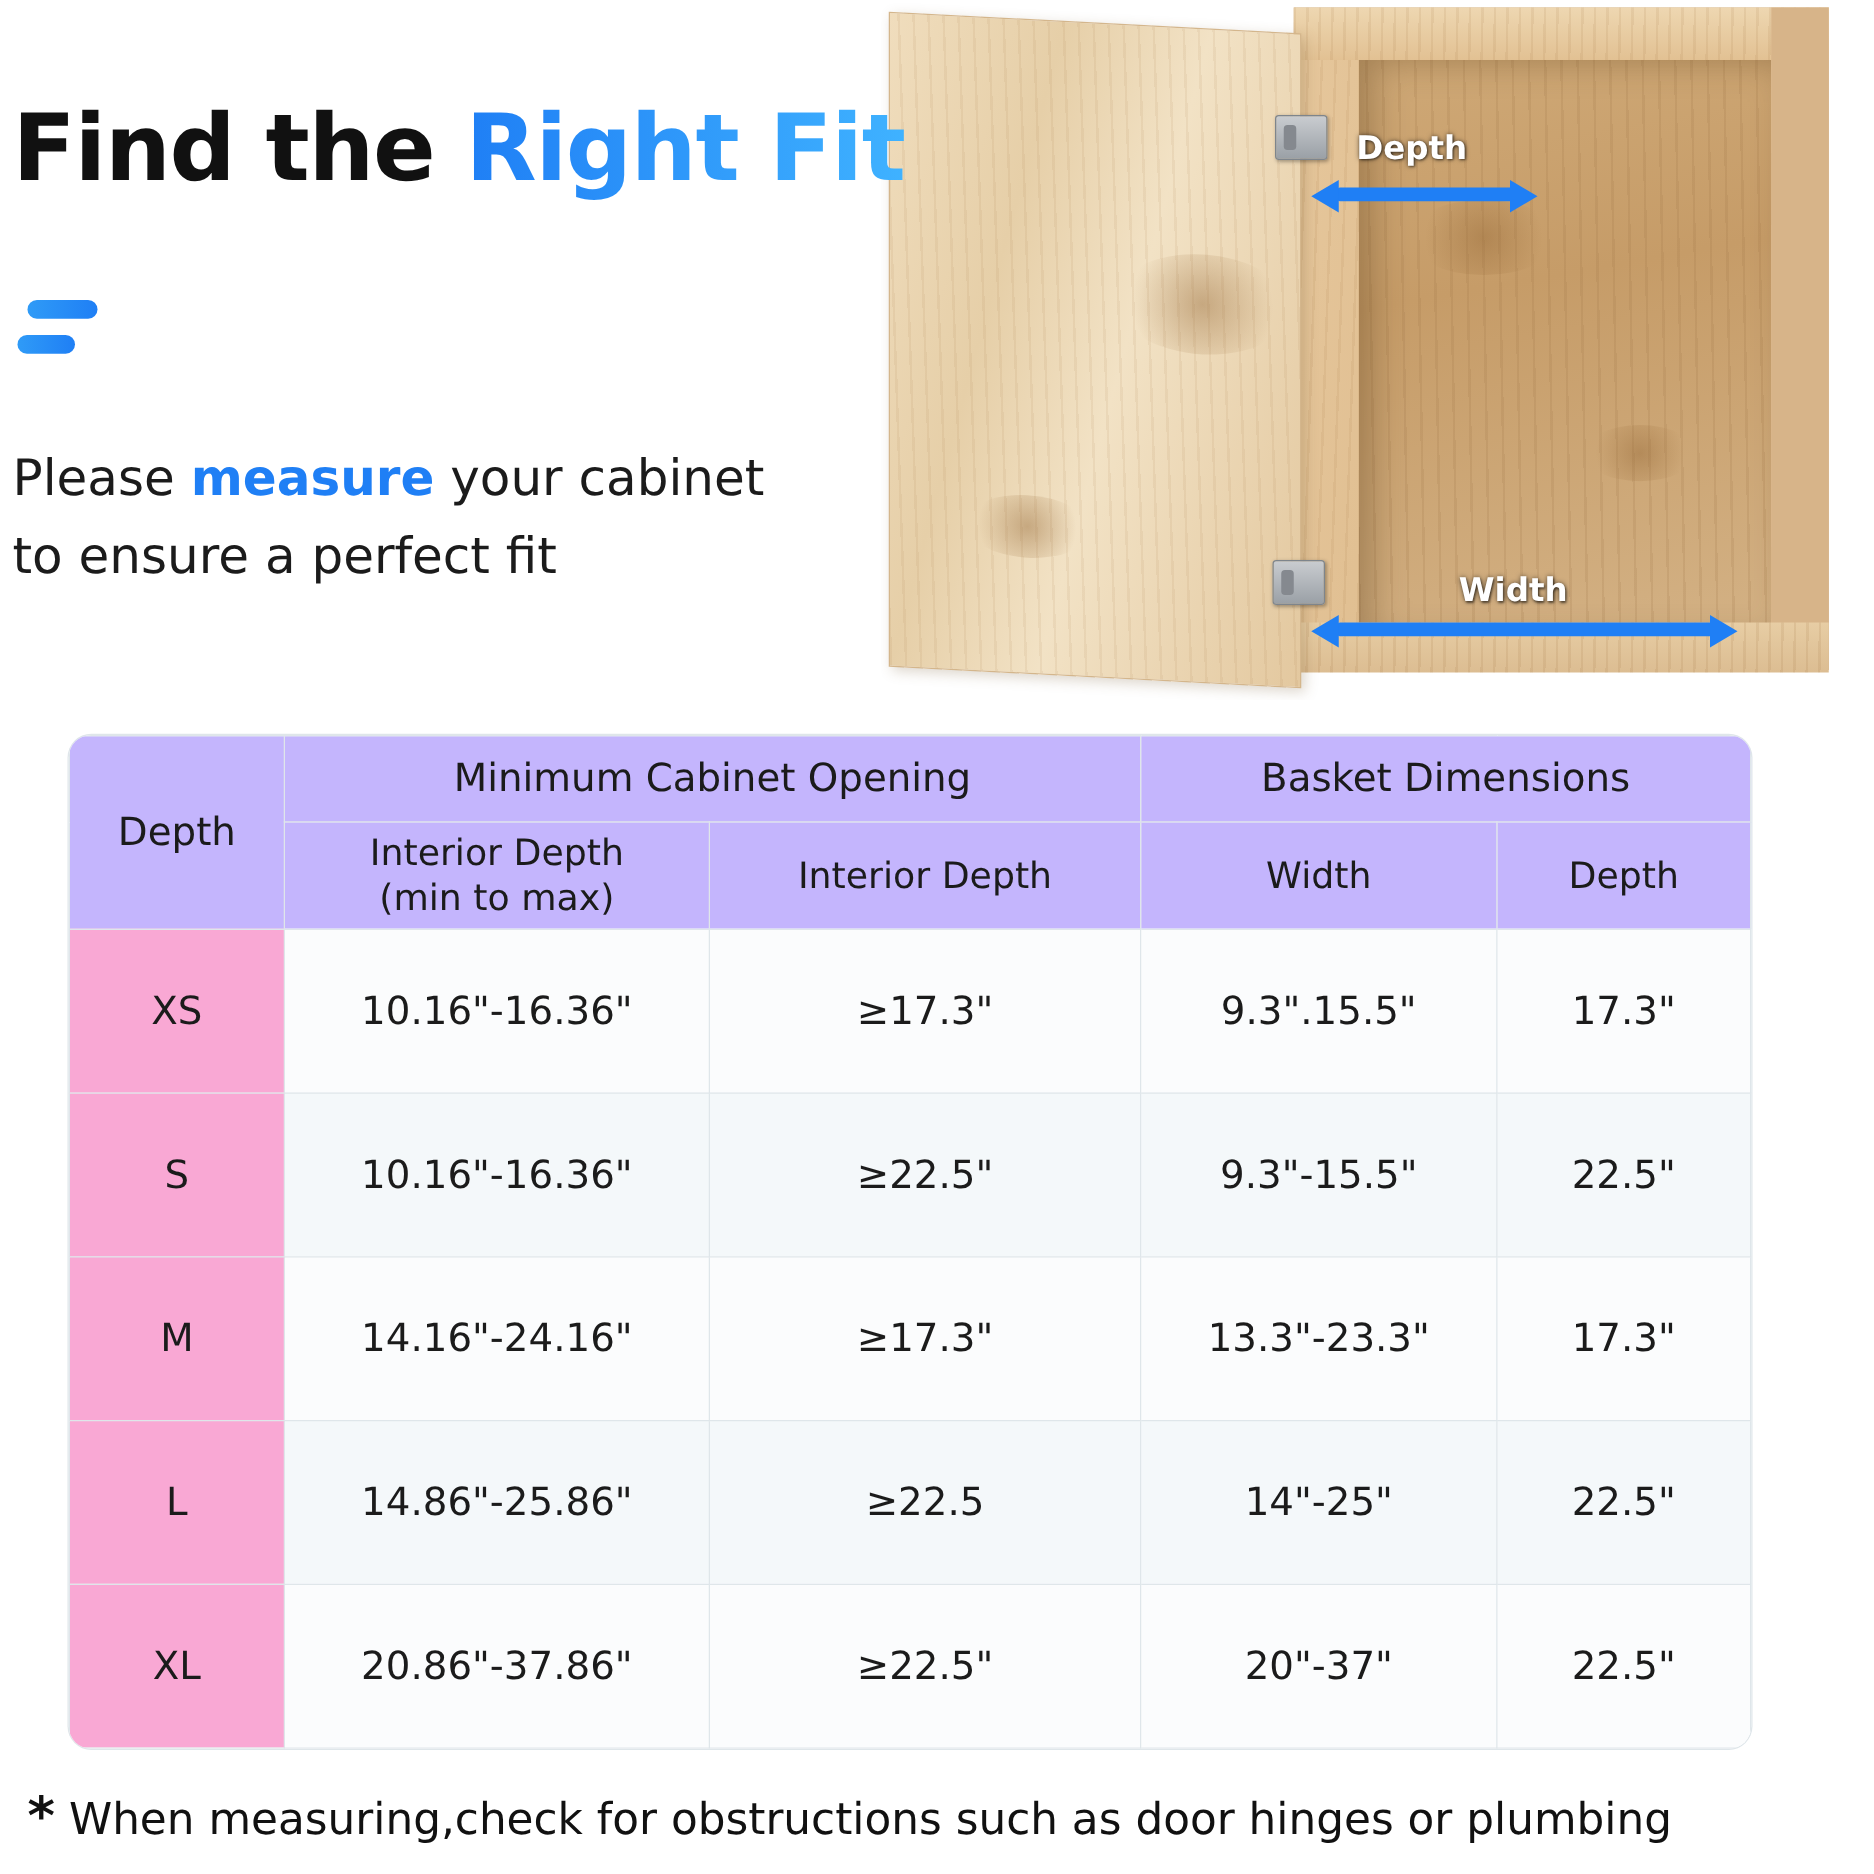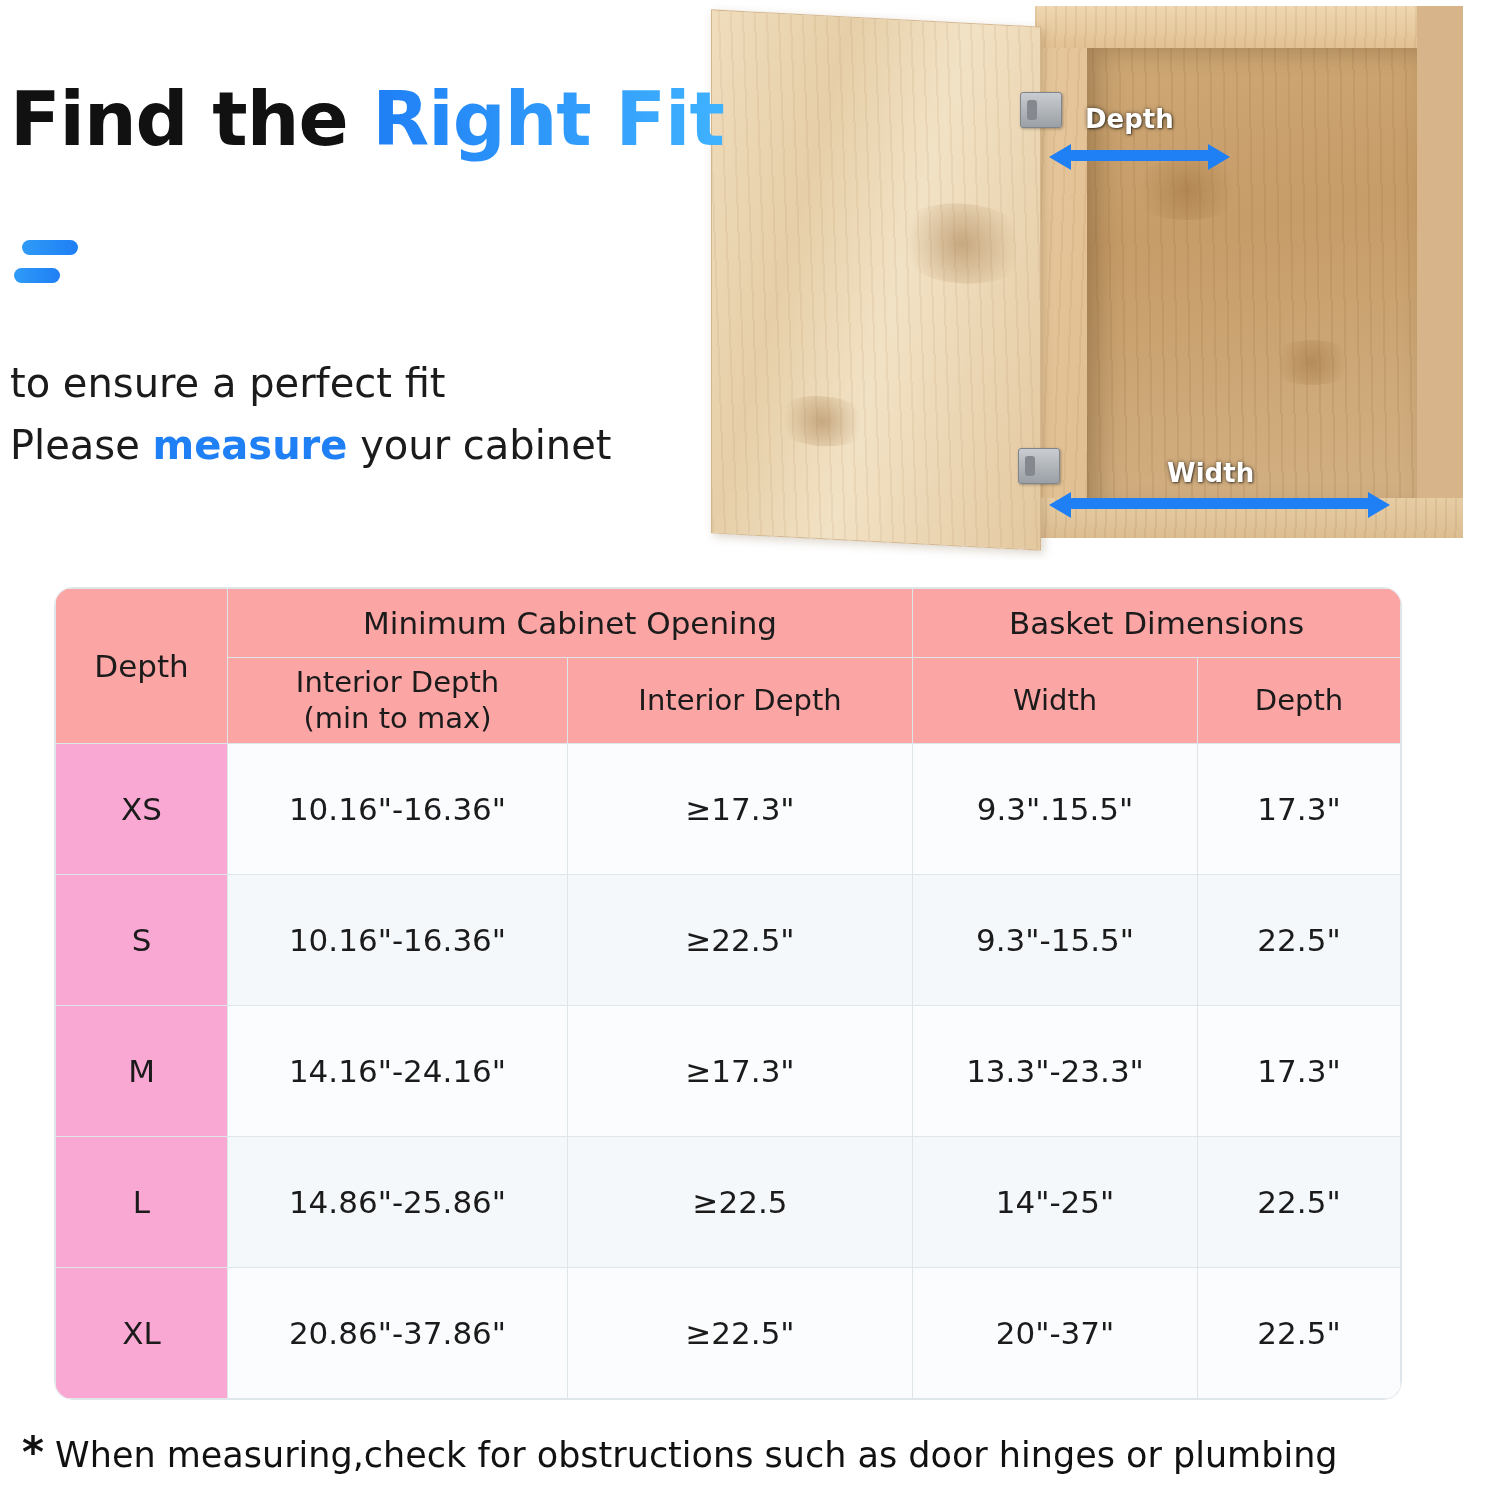--- a/index.html
+++ b/index.html
@@ -210,21 +210,21 @@
   }
   table.fit-table td, table.fit-table th {
     border: 1px solid #dfe6ea;
     text-align: center;
     vertical-align: middle;
     font-weight: normal;
     color: #1b1b1b;
     padding: 6px 4px;
   }
   .hdr-cell {
-    background: #fca5a5;
+    background: #c4b5fd;
     font-size: 31px;
     height: 56px;
   }
   .hdr-main-blue {
     color: #2b8cf0;
     font-weight: bold;
     font-size: 31px;
   }
   .hdr-main-dark {
     color: #1b1b1b;
@@ -307,24 +307,24 @@
 <div class="headline">
   <span>Find the </span><span class="accent">Right Fit</span>
 </div>
 
 <div class="logo-mark">
   <div class="logo-bar" style="left:8px;top:0px;width:56px;"></div>
   <div class="logo-bar" style="left:0px;top:28px;width:46px;"></div>
 </div>
 
 <div class="subtext">
-  <div>to ensure a perfect fit</div>
   <div>
     <span>Please </span><b>measure</b><span> your cabinet</span>
   </div>
+  <div>to ensure a perfect fit</div>
 </div>
 
 <div class="table-wrap">
   <table class="fit-table">
     <colgroup>
       <col class="col-size">
         <col class="col-iw">
         <col class="col-id">
         <col class="col-bw">
         <col class="col-bd">

